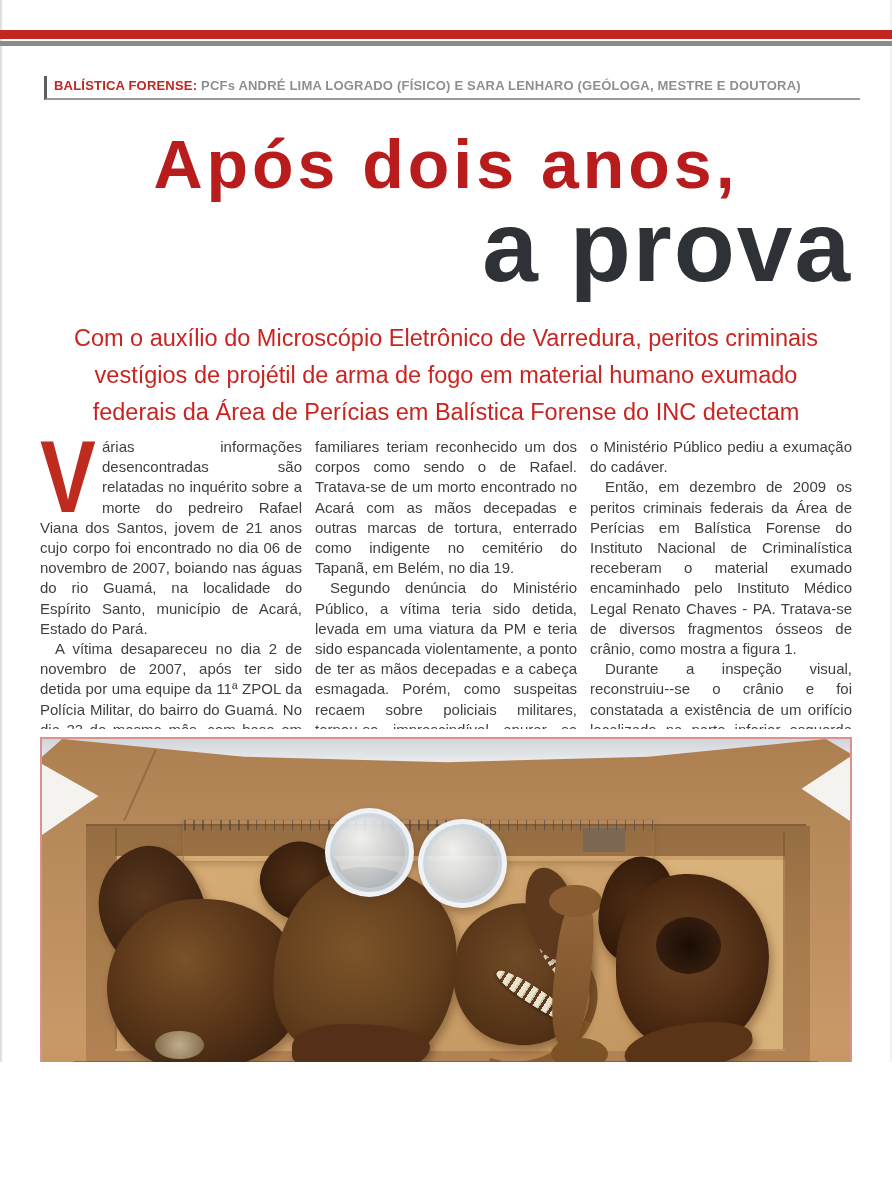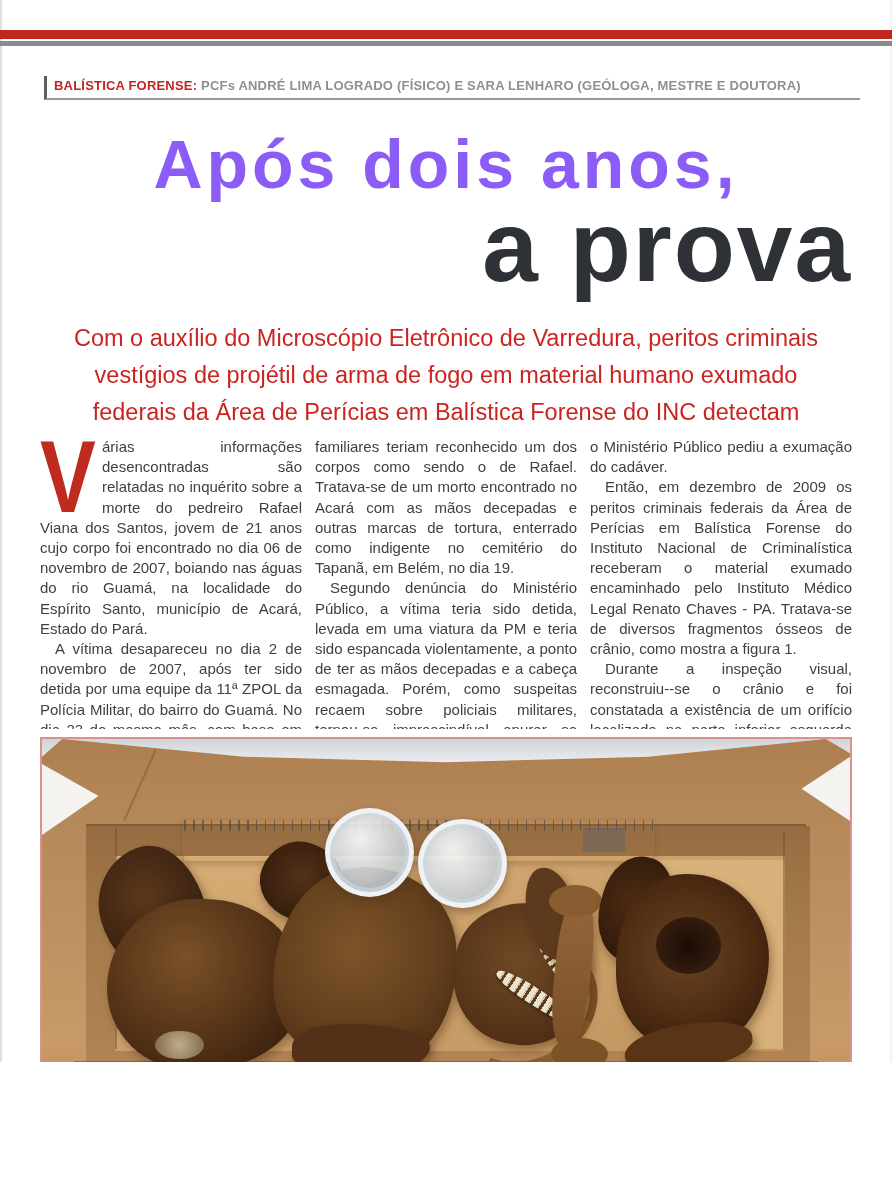--- a/index.html
+++ b/index.html
@@ -18,21 +18,21 @@
   
   .kicker{position:absolute;left:44px;top:76px;width:806px;
           border-left:3px solid #5c5e60;border-bottom:2px solid #97999b;
           padding:2px 0 5px 7px;font-size:13px;font-weight:bold;letter-spacing:.2px;
           white-space:nowrap;overflow:hidden;}
   .kicker .sect{color:#c1261f;}
   .kicker .auth{color:#8d8f91;}
 
   
   .title1{position:absolute;left:40px;top:130px;width:812px;text-align:center;
-          font-size:68px;font-weight:bold;letter-spacing:4px;color:#8b5cf6;line-height:1;}
+          font-size:68px;font-weight:bold;letter-spacing:4px;color:#b91c1c;line-height:1;}
   .title2{position:absolute;left:40px;top:200px;width:812px;text-align:right;
           font-size:100px;font-weight:bold;letter-spacing:2px;color:#2e3237;line-height:.92;}
 
   
   .deck{position:absolute;left:46px;top:308px;width:800px;text-align:center;
         color:#cb2420;font-size:23.5px;line-height:37px;margin-top:12px;}
 
   
   .article{position:absolute;left:40px;top:437px;width:812px;height:292px;
            display:flex;gap:13px;}

